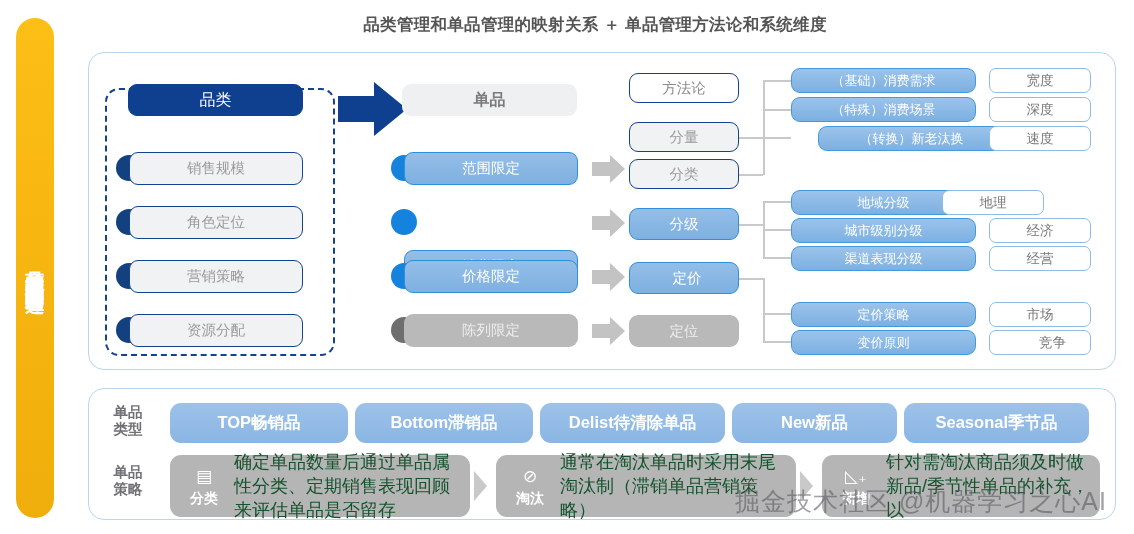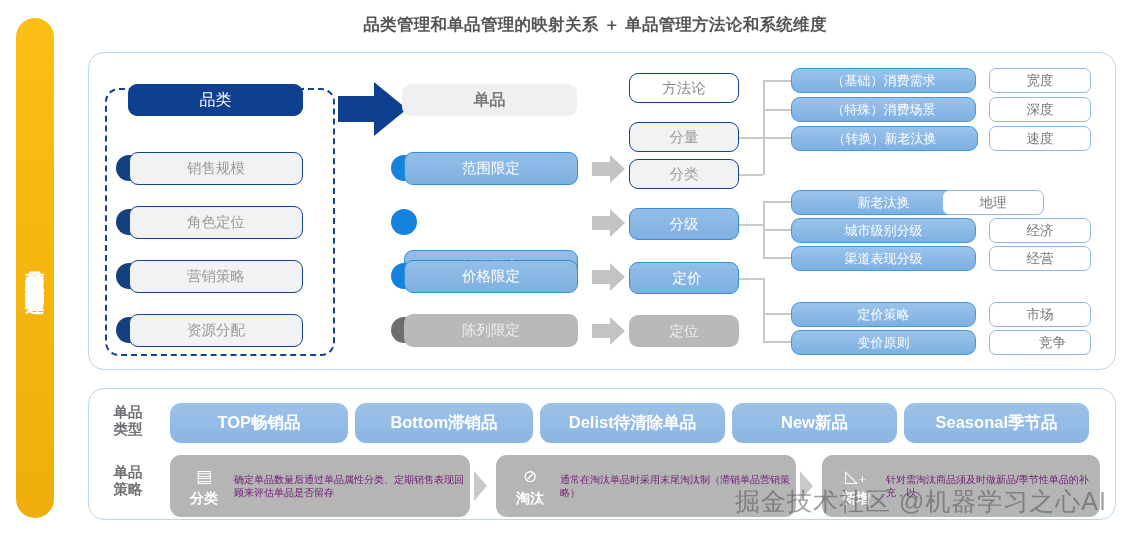--- a/index.html
+++ b/index.html
@@ -171,22 +171,22 @@
   }
   .strat-ico {
     width: 52px; flex: 0 0 52px;
     display: flex; flex-direction: column;
     align-items: center; justify-content: center;
     color: #ffffff;
   }
   .strat-ico .glyph { font-size: 17px; line-height: 1; height: 24px; display:flex; align-items:center;}
   .strat-ico .lbl { font-size: 14px; font-weight: bold; margin-top: 2px; }
   .strat-txt {
-    color: #701a75;
-    font-size: 10px;
+    color: #14532d;
+    font-size: 18px;
     line-height: 1.35;
     padding-left: 4px;
   }
   .strat-sep {
     position: absolute;
     width: 0; height: 0;
     border-top: 15px solid transparent;
     border-bottom: 15px solid transparent;
     border-left: 13px solid #c9c9c9;
   }
@@ -285,23 +285,23 @@
   <div class="conn h" style="left:763px; top:257px; width:28px;"></div>
 
   <div class="conn h" style="left:739px; top:278px; width:24px;"></div>
   <div class="conn v" style="left:763px; top:313px; height:28px;"></div>
   <div class="conn v" style="left:763px; top:278px; height:35px;"></div>
   <div class="conn h" style="left:763px; top:313px; width:28px;"></div>
   <div class="conn h" style="left:763px; top:341px; width:28px;"></div>
 
   <div class="pill lightblue2" style="left:791px; top:68px; width:185px; height:25px;">（基础）消费需求</div>
   <div class="pill lightblue2" style="left:791px; top:97px; width:185px; height:25px;">（特殊）消费场景</div>
-  <div class="pill lightblue2" style="left:791px; top:126px; width:187px; height:25px;">（转换）新老汰换</div>
-
-  <div class="pill lightblue2" style="left:791px; top:190px; width:185px; height:25px;">新老汰换</div>
+  <div class="pill lightblue2" style="left:818px; top:126px; width:187px; height:25px;">（转换）新老汰换</div>
+
+  <div class="pill lightblue2" style="left:791px; top:190px; width:185px; height:25px;">地域分级</div>
   <div class="pill lightblue2" style="left:791px; top:218px; width:185px; height:25px;">城市级别分级</div>
   <div class="pill lightblue2" style="left:791px; top:302px; width:185px; height:25px;">定价策略</div>
 
   <div class="pill lightblue2" style="left:791px; top:246px; width:185px; height:25px;">渠道表现分级</div>
   <div class="pill lightblue2" style="left:791px; top:330px; width:185px; height:25px;">变价原则</div>
 
   <div class="pill outline-lb" style="left:989px; top:68px; width:102px; height:25px;">宽度</div>
   <div class="pill outline-lb" style="left:989px; top:97px; width:102px; height:25px;">深度</div>
   <div class="pill outline-lb" style="left:989px; top:126px; width:102px; height:25px;">速度</div>
 

